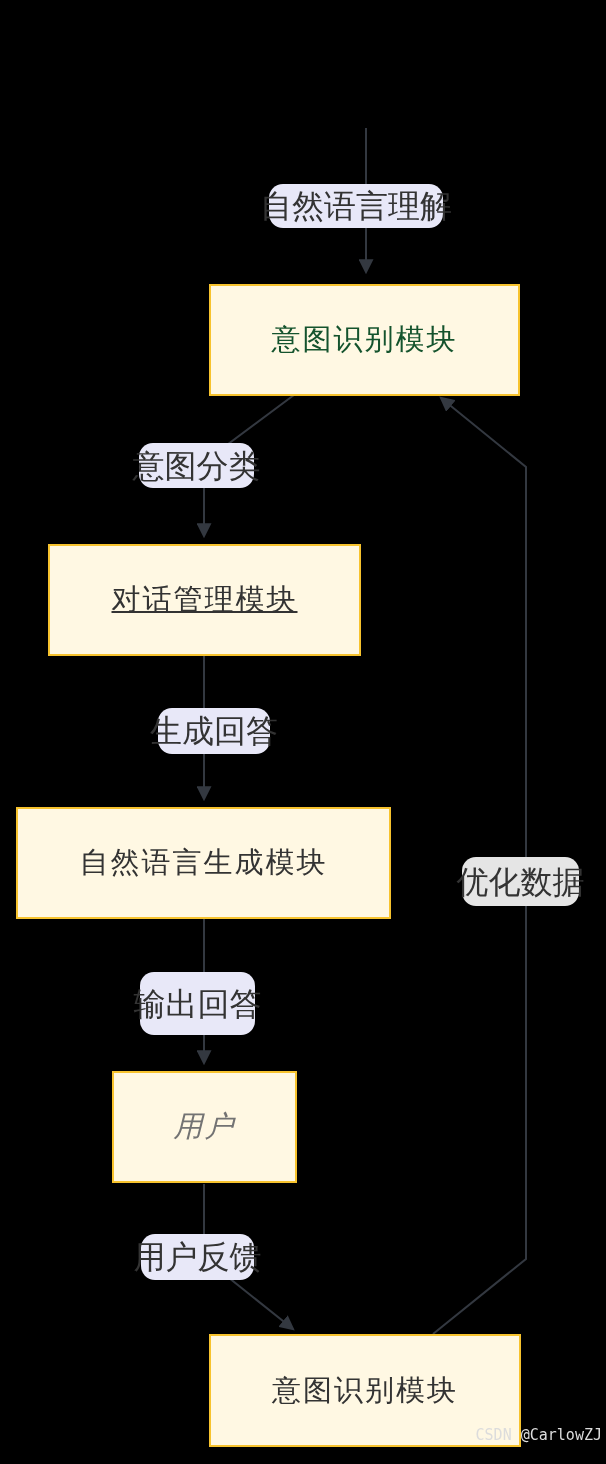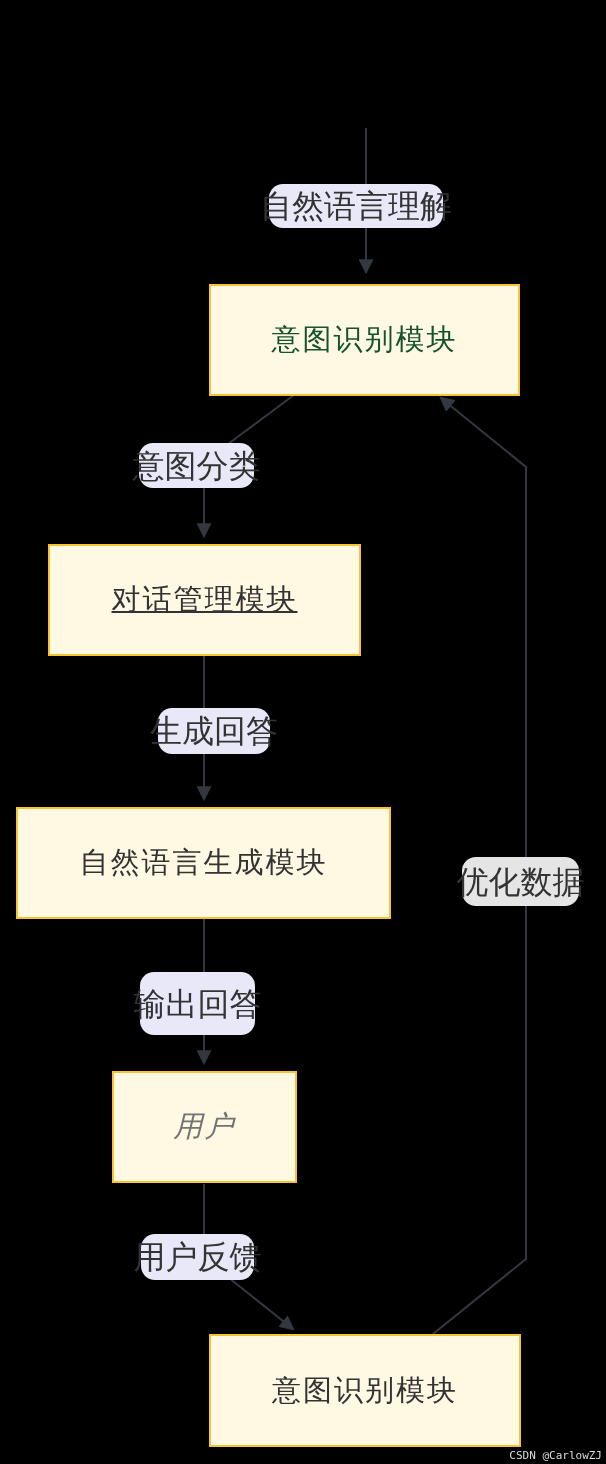--- a/index.html
+++ b/index.html
@@ -39,23 +39,23 @@
     align-items: center;
     justify-content: center;
     font-size: 32px;
     line-height: 1;
     white-space: nowrap;
     border-radius: 14px;
   }
   .watermark {
     position: absolute;
     right: 4px;
-    bottom: 2px;
+    bottom: 20px;
     font-family: "DejaVu Sans Mono", "Liberation Mono", monospace;
-    font-size: 11px;
+    font-size: 15px;
     letter-spacing: 0px;
   }
 </style>
 </head>
 <body>
 
 <div id="canvas">
 
   <svg id="edges">
     <defs>

